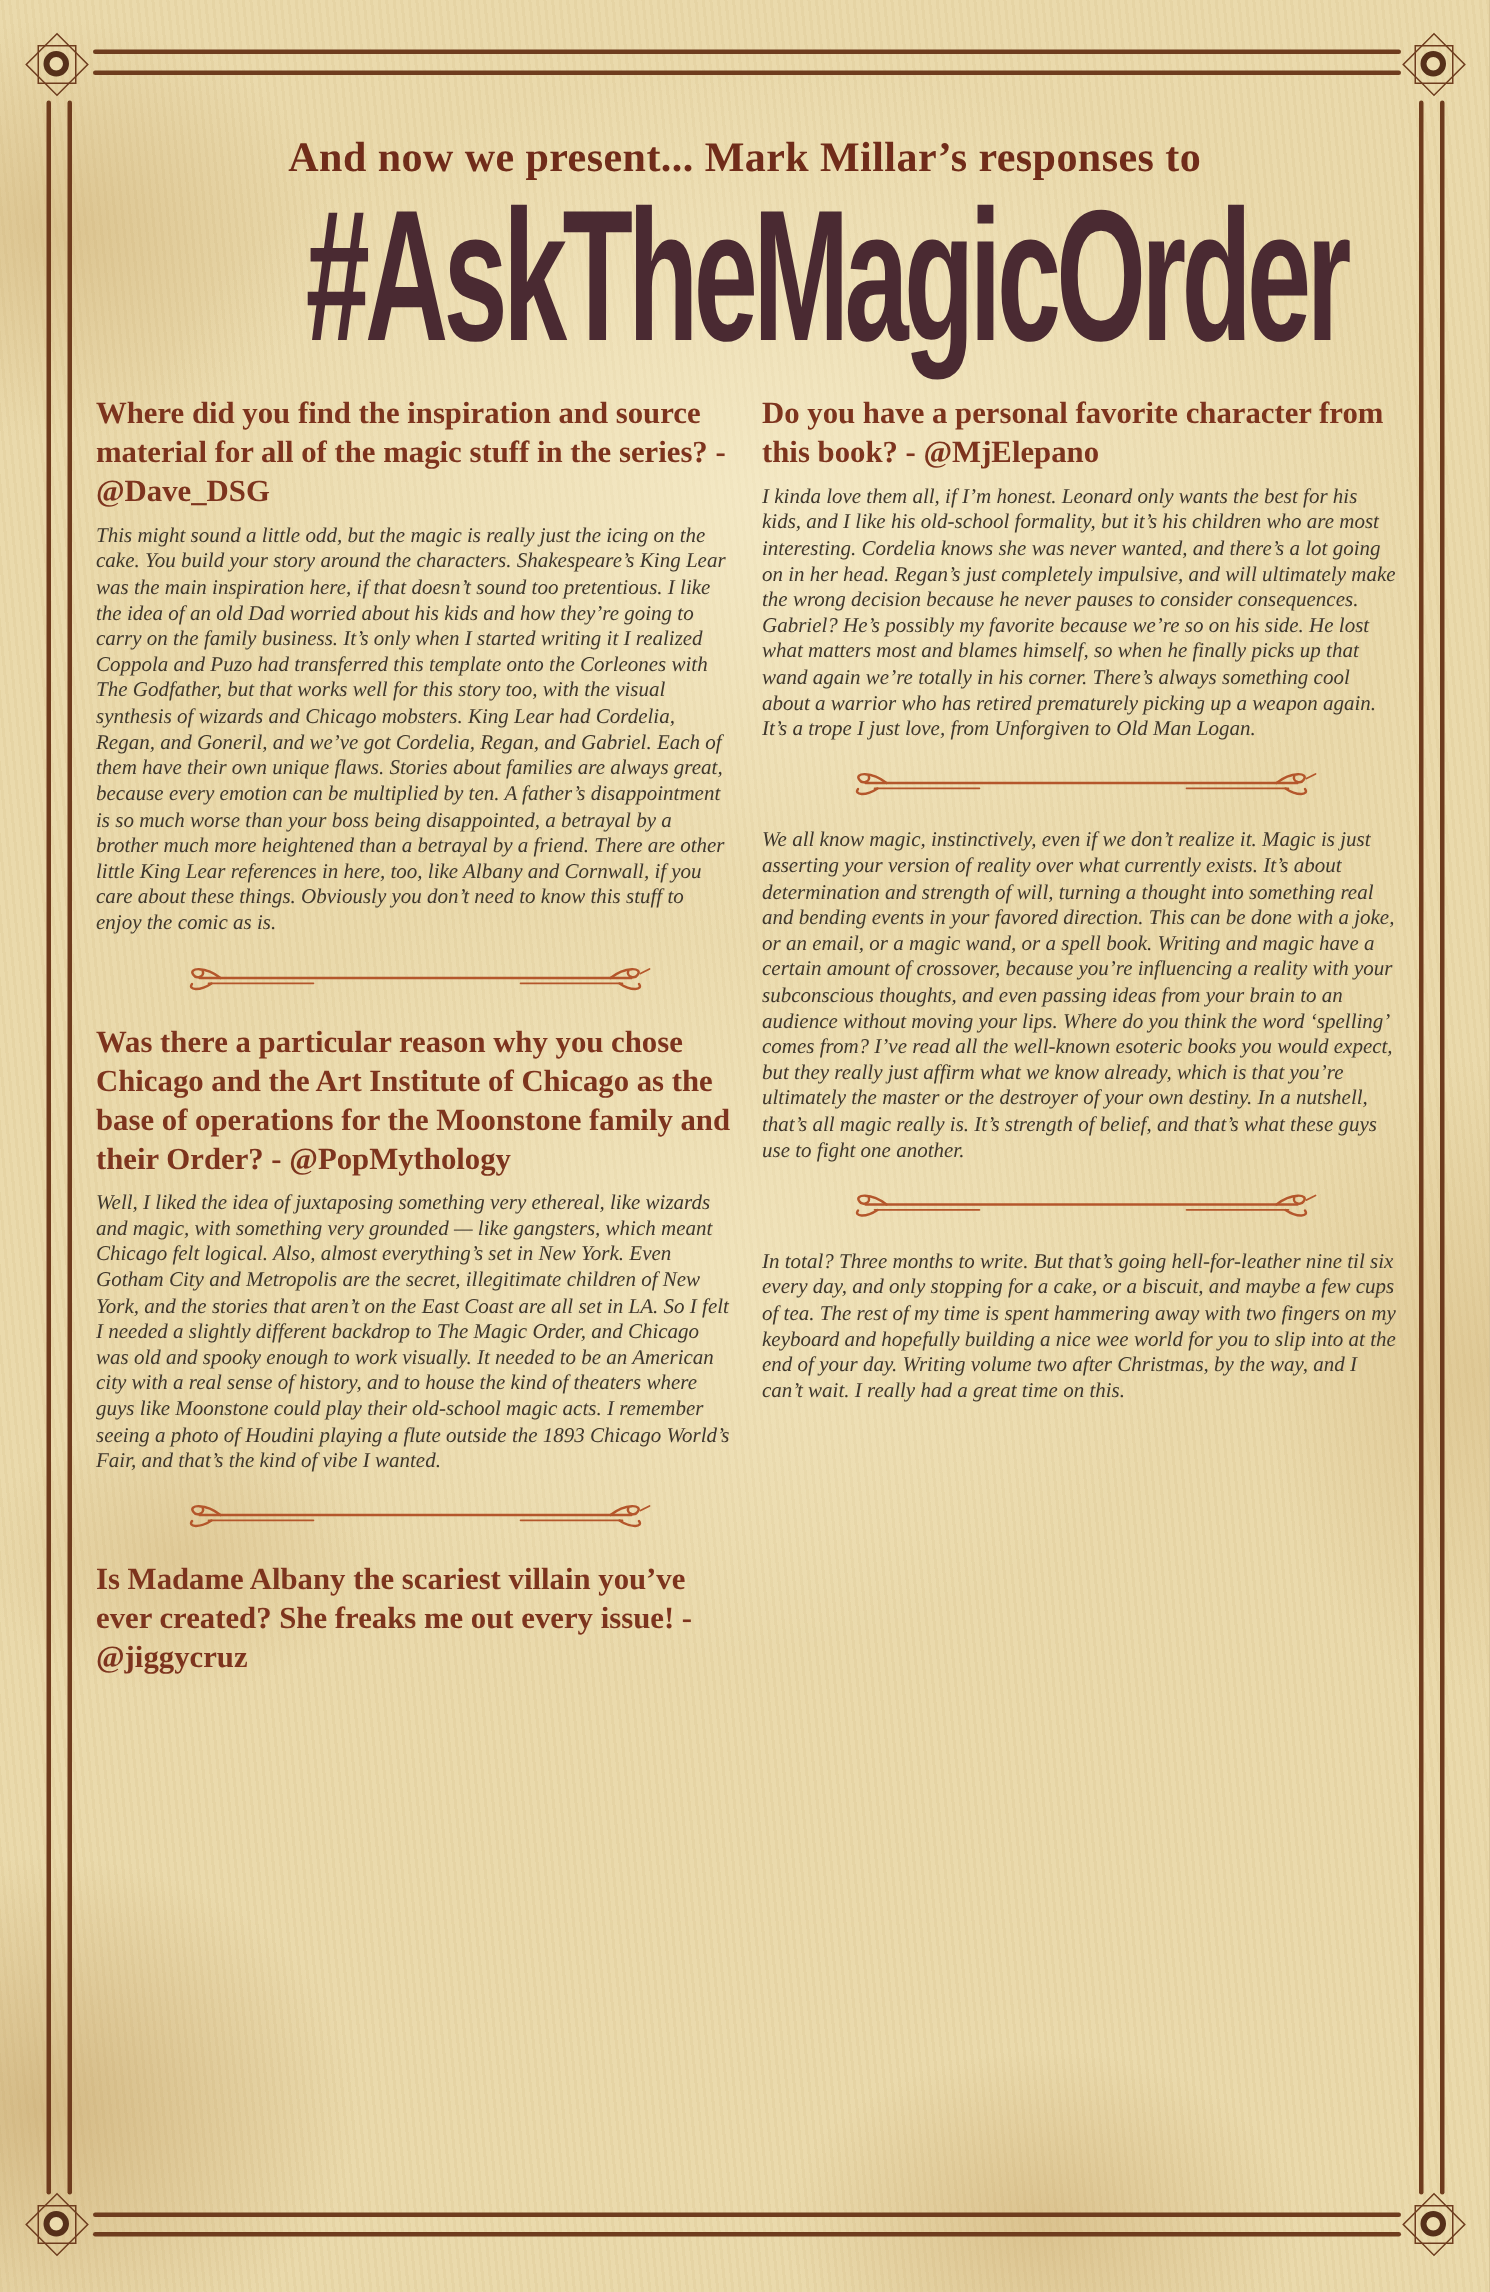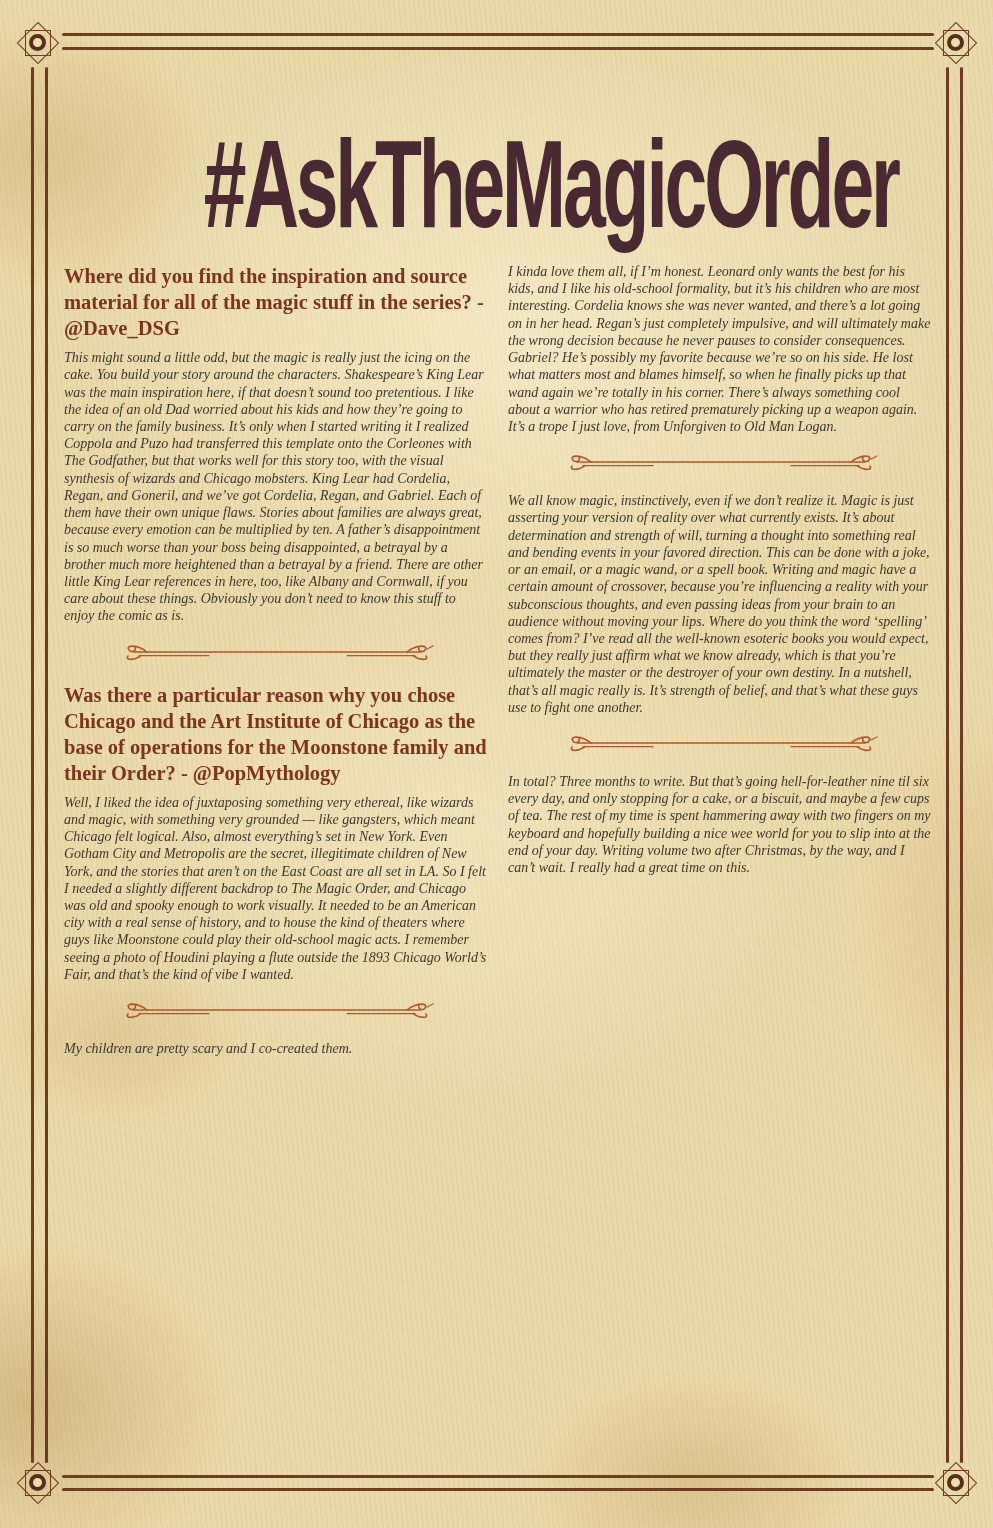--- a/index.html
+++ b/index.html
@@ -103,20 +103,21 @@
     <span class="sq d"></span>
     <span class="sq"></span>
     <span class="ring"></span>
   </div>
   <div class="corner br">
     <span class="sq d"></span>
     <span class="sq"></span>
     <span class="ring"></span>
   </div>
 
+  <div class="kicker">And now we present... Mark Millar’s responses to</div>
   <div class="title-wrap">
     <span class="title">#AskTheMagicOrder</span>
   </div>
 
   <main class="columns">
     <section class="col">
         <div class="qa-block">
           <p class="question"><span>Where did you find the inspiration and source material for all of the magic stuff in the series?</span> <span>- @Dave_DSG</span></p>
           <p class="answer">This might sound a little odd, but the magic is really just the icing on the cake. You build your story around the characters. Shakespeare’s King Lear was the main inspiration here, if that doesn’t sound too pretentious. I like the idea of an old Dad worried about his kids and how they’re going to carry on the family business. It’s only when I started writing it I realized Coppola and Puzo had transferred this template onto the Corleones with The Godfather, but that works well for this story too, with the visual synthesis of wizards and Chicago mobsters. King Lear had Cordelia, Regan, and Goneril, and we’ve got Cordelia, Regan, and Gabriel. Each of them have their own unique flaws. Stories about families are always great, because every emotion can be multiplied by ten. A father’s disappointment is so much worse than your boss being disappointed, a betrayal by a brother much more heightened than a betrayal by a friend. There are other little King Lear references in here, too, like Albany and Cornwall, if you care about these things. Obviously you don’t need to know this stuff to enjoy the comic as is.</p>
         </div>
@@ -142,25 +143,26 @@
             <line x1="24" y1="13.6" x2="94" y2="13.6" stroke-width="1.1"></line>
             <line x1="232" y1="13.6" x2="300" y2="13.6" stroke-width="1.1"></line>
             <path d="M32 10 C22 2, 10 3, 14 8 C16 11, 22 9, 20 5"></path>
             <path d="M26 13.6 C18 19, 10 18, 13 14"></path>
             <path d="M292 10 C302 2, 314 3, 310 8 C308 11, 302 9, 304 5"></path>
             <path d="M298 13.6 C306 19, 314 18, 311 14"></path>
             <line x1="312" y1="7" x2="318" y2="4" stroke-width="1.2"></line>
           </g>
         </svg>
         <div class="qa-block">
-          <p class="answer">My children are pretty scary and I co-created them.</p>
+          <p class="question"><span>Is Madame Albany the scariest villain you’ve ever created? She freaks me out every issue!</span> <span>- @jiggycruz</span></p>
         </div>
       </section>
     <section class="col">
         <div class="qa-block">
+          <p class="question"><span>Do you have a personal favorite character from this book?</span> <span>- @MjElepano</span></p>
           <p class="answer">I kinda love them all, if I’m honest. Leonard only wants the best for his kids, and I like his old-school formality, but it’s his children who are most interesting. Cordelia knows she was never wanted, and there’s a lot going on in her head. Regan’s just completely impulsive, and will ultimately make the wrong decision because he never pauses to consider consequences. Gabriel? He’s possibly my favorite because we’re so on his side. He lost what matters most and blames himself, so when he finally picks up that wand again we’re totally in his corner. There’s always something cool about a warrior who has retired prematurely picking up a weapon again. It’s a trope I just love, from Unforgiven to Old Man Logan.</p>
         </div>
         <svg class="divider" viewBox="0 0 322 20">
           <g stroke="#b4562b" fill="none" stroke-width="1.6" stroke-linecap="round">
             <line x1="18" y1="10" x2="306" y2="10"></line>
             <line x1="24" y1="13.6" x2="94" y2="13.6" stroke-width="1.1"></line>
             <line x1="232" y1="13.6" x2="300" y2="13.6" stroke-width="1.1"></line>
             <path d="M32 10 C22 2, 10 3, 14 8 C16 11, 22 9, 20 5"></path>
             <path d="M26 13.6 C18 19, 10 18, 13 14"></path>
             <path d="M292 10 C302 2, 314 3, 310 8 C308 11, 302 9, 304 5"></path>

